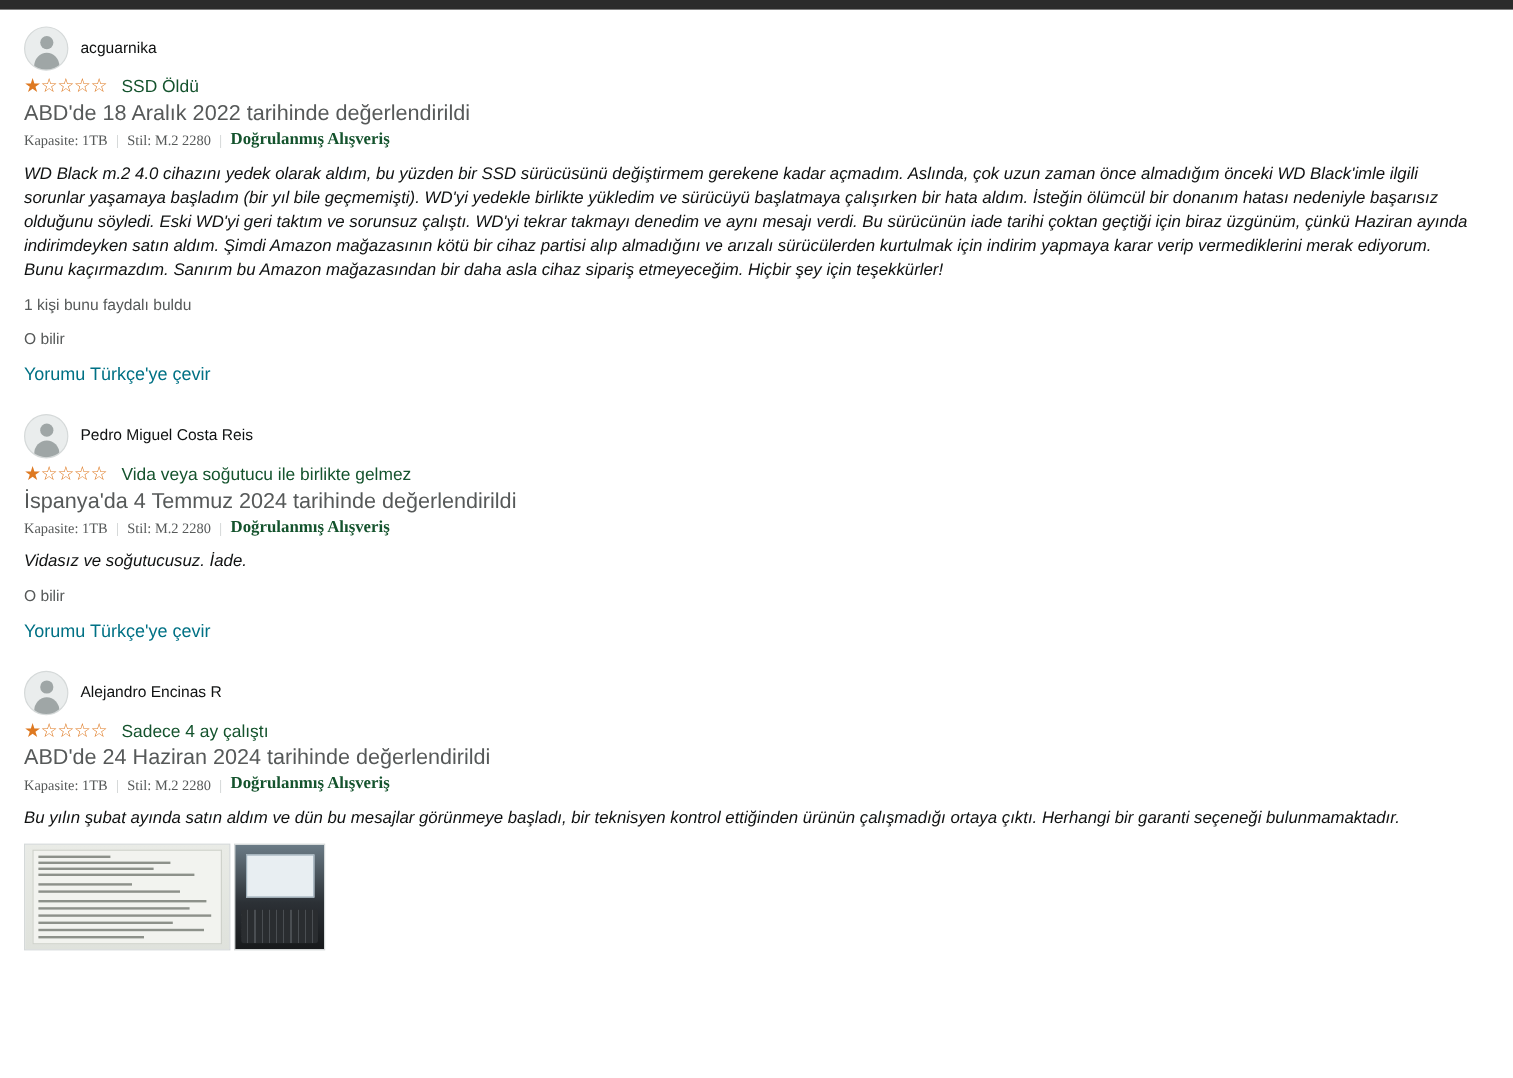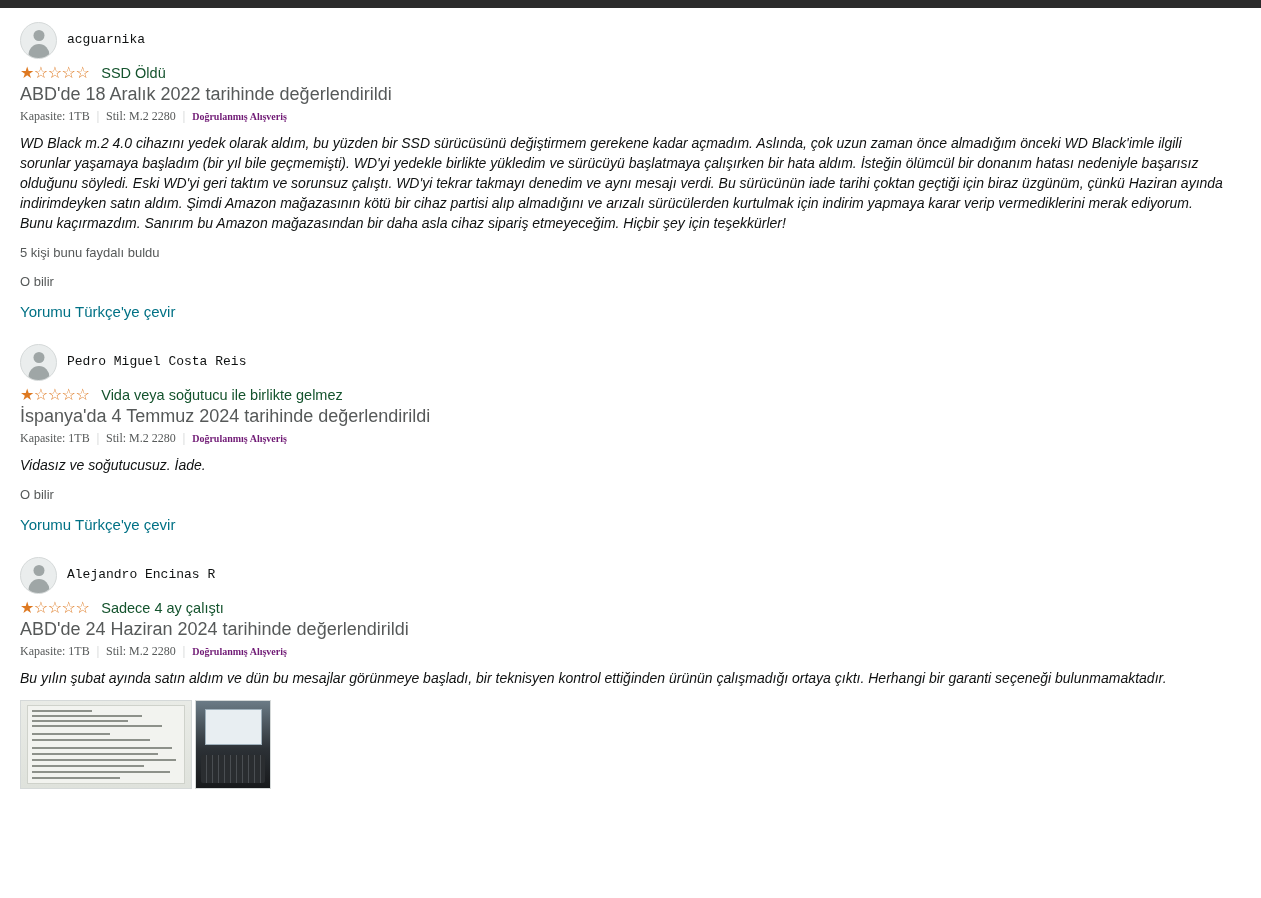--- a/index.html
+++ b/index.html
@@ -26,21 +26,20 @@
   }
   .review {
     margin-bottom: 6px;
   }
   .review-header {
     display: flex;
     align-items: center;
     gap: 10px;
     margin-top: 14px;
     margin-bottom: 6px;
-    font-family: Liberation Mono, monospace;
   }
   .avatar {
     width: 35px;
     height: 35px;
     border-radius: 50%;
     background: #eaeded;
     border: 1px solid #d5d9d9;
     position: relative;
     flex: 0 0 auto;
     overflow: hidden;
@@ -102,23 +101,23 @@
     display: flex;
     align-items: center;
     gap: 7px;
     flex-wrap: wrap;
     font-family: Liberation Serif, serif;
   }
   .meta-sep {
     color: #c8cccc;
   }
   .verified {
-    color: #701a75;
+    color: #14532d;
     font-weight: bold;
-    font-size: 10px;
+    font-size: 14px;
   }
   .review-body {
     font-size: 14px;
     line-height: 1.43;
     color: #0F1111;
     max-width: 1205px;
     margin-bottom: 12px;
     font-style: italic;
   }
   .helpful {
@@ -206,21 +205,21 @@
     </div>
     <div class="review-date">ABD'de 18 Aralık 2022 tarihinde değerlendirildi</div>
     <div class="meta-line">
       <span>Kapasite: 1TB</span>
       <span class="meta-sep">|</span>
       <span>Stil: M.2 2280</span>
       <span class="meta-sep">|</span>
       <span class="verified">Doğrulanmış Alışveriş</span>
     </div>
     <div class="review-body">WD Black m.2 4.0 cihazını yedek olarak aldım, bu yüzden bir SSD sürücüsünü değiştirmem gerekene kadar açmadım. Aslında, çok uzun zaman önce almadığım önceki WD Black'imle ilgili sorunlar yaşamaya başladım (bir yıl bile geçmemişti). WD'yi yedekle birlikte yükledim ve sürücüyü başlatmaya çalışırken bir hata aldım. İsteğin ölümcül bir donanım hatası nedeniyle başarısız olduğunu söyledi. Eski WD'yi geri taktım ve sorunsuz çalıştı. WD'yi tekrar takmayı denedim ve aynı mesajı verdi. Bu sürücünün iade tarihi çoktan geçtiği için biraz üzgünüm, çünkü Haziran ayında indirimdeyken satın aldım. Şimdi Amazon mağazasının kötü bir cihaz partisi alıp almadığını ve arızalı sürücülerden kurtulmak için indirim yapmaya karar verip vermediklerini merak ediyorum. Bunu kaçırmazdım. Sanırım bu Amazon mağazasından bir daha asla cihaz sipariş etmeyeceğim. Hiçbir şey için teşekkürler!</div>
-    <div class="helpful">5 kişi bunu faydalı buldu</div>
+    <div class="helpful">1 kişi bunu faydalı buldu</div>
     <div class="o-bilir">O bilir</div>
     <div class="translate-link">Yorumu Türkçe'ye çevir</div>
   </div>
 
   <div class="review">
     <div class="review-header">
       <div class="avatar"></div>
       <span class="reviewer-name">Pedro Miguel Costa Reis</span>
     </div>
     <div class="rating-line">

